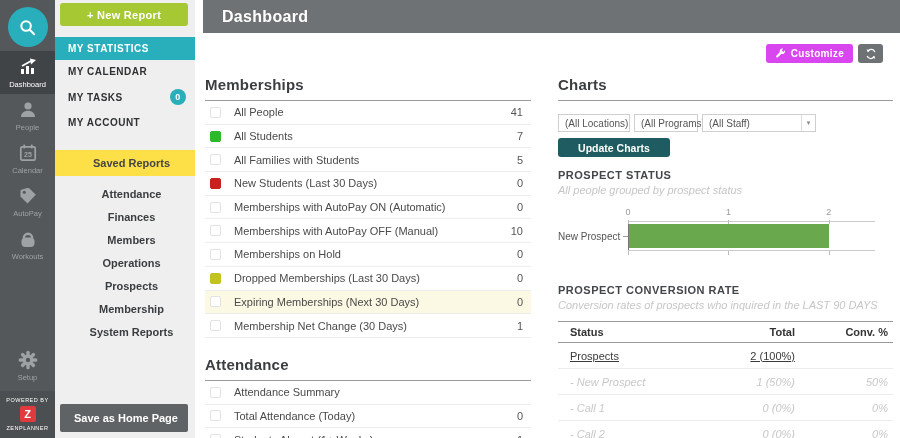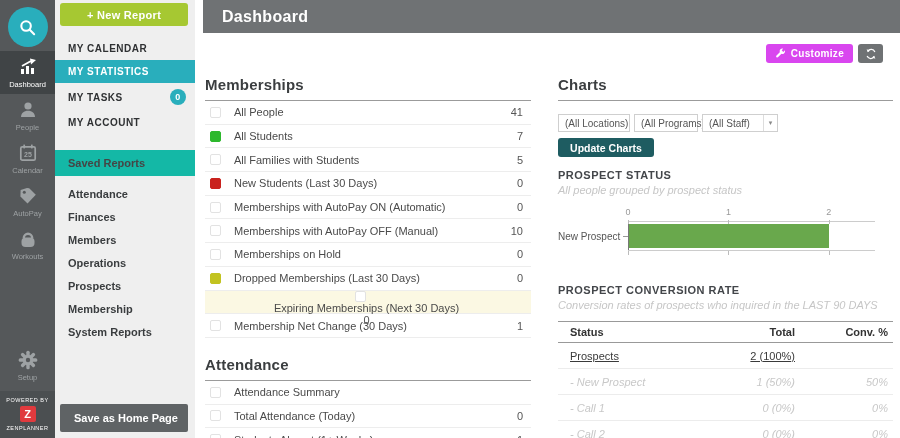--- a/index.html
+++ b/index.html
@@ -17,31 +17,31 @@
   .nav-item.active { background:#404446; color:#FFFFFF; }
   .nav-item svg { width:20px; height:20px; display:block; }
   .flex-spacer { flex:1; }
   .sb-footer { width:55px; background:#4B4F51; display:flex; flex-direction:column;
     align-items:center; gap:3px; padding:6px 0 7px; flex:none; }
   .pb-text { color:#fff; font-size:5.5px; letter-spacing:.5px; }
   .z-logo { width:16px; height:16px; background:#E03A3E; border-radius:2px; color:#fff;
     font-size:11px; font-weight:bold; display:flex; align-items:center; justify-content:center; }
 
   
-  .report-nav { position:absolute; left:55px; top:0; width:140px; height:438px; background:#EFEFEF; }
+  .report-nav { position:absolute; left:55px; top:0; width:140px; height:438px; background:#EFEFEF;text-align:center; }
   .new-report-btn { position:absolute; left:5px; top:3px; width:128px; height:23px;
     background:#A6C832; border-radius:3px; color:#fff; font-size:11px; font-weight:bold;
     display:flex; align-items:center; justify-content:center; letter-spacing:.3px; cursor:pointer; }
   .rn-menu { position:absolute; top:37px; left:0; right:0; }
   .rn-item { padding:6px 9px 6px 13px; font-size:10px; font-weight:bold; color:#2F3133;
     letter-spacing:.5px; cursor:pointer; display:flex; align-items:center; justify-content:space-between; }
   .rn-item.active { background:#29AEBC; color:#fff; }
   .badge { width:16px; height:16px; border-radius:50%; background:#29AEBC; color:#fff;
     font-size:9px; font-weight:bold; display:flex; align-items:center; justify-content:center; }
-  .saved-band { margin-top:16px; background:#14b8a6; padding:7px 0 7px 13px;
+  .saved-band { margin-top:16px; background:#fde047; padding:7px 0 7px 13px;
     font-size:11px; font-weight:bold; color:#454545; }
   .report-links { padding-top:6px; }
   .report-link { padding:5.5px 0 5.5px 13px; font-size:11px; font-weight:bold; color:#3A3D3F; cursor:pointer; }
   .save-home-btn { position:absolute; left:5px; bottom:6px; width:128px; height:28px;
     background:#5F6365; border-radius:2px; color:#fff; font-size:11px; font-weight:bold;
     display:flex; align-items:center; padding-left:14px; cursor:pointer; }
 
   
   .main { position:absolute; left:195px; top:0; right:0; bottom:0; background:#fff; }
   .main-header { position:absolute; left:8px; top:0; right:0; height:33px; background:#6F7274;
@@ -58,32 +58,32 @@
   .col-right { position:absolute; left:363px; top:76px; width:335px; }
 
   .section-title { font-size:15px; font-weight:bold; color:#3B3E40; letter-spacing:.2px;
     padding-bottom:7px; border-bottom:1px solid #9B9B9B; }
   .mrow { display:flex; align-items:center; height:23.7px; border-bottom:1px solid #EDEDED;
     padding:0 8px 0 5px; font-size:11px; color:#4A4A4A; cursor:pointer; }
   .cb { width:11px; height:11px; border:1px solid #E2E2E2; border-radius:2px; background:#fff;
     margin-right:13px; flex:none; cursor:pointer; }
   .mlabel { flex:1; }
   .mvalue { color:#555; }
-  .mrow.highlight { background:#FBF8E3;flex-direction:column; }
+  .mrow.highlight { background:#FBF8E3; }
   .attendance-block { margin-top:18px; }
 
   
   .filters { margin-top:13px; display:flex; gap:4px; }
   .select { height:18px; border:1px solid #CFCFCF; background:#fff; display:flex;
     align-items:stretch; font-size:10px; color:#555; cursor:pointer; }
   .select-label { padding:0 6px; display:flex; align-items:center; flex:1; white-space:nowrap; }
   .select-caret { width:14px; border-left:1px solid #DDDDDD; color:#888; font-size:7px;
     display:flex; align-items:center; justify-content:center; }
-  .w1 { width:72px; } .w2 { width:64px; } .w3 { width:76px; }
-  .update-btn { margin-top:6px; width:96px; height:19px; background:#1E5C61; border-radius:3px;
+  .w1 { width:72px; } .w2 { width:64px; } .w3 { width:114px; }
+  .update-btn { margin-top:6px; width:112px; height:19px; background:#1E5C61; border-radius:3px;
     color:#fff; font-size:10.5px; font-weight:bold; display:flex; align-items:center;
     justify-content:center; cursor:pointer; }
   .chart-title { margin-top:12px; font-size:11px; font-weight:bold; color:#43464A; letter-spacing:.5px; }
   .chart-sub { margin-top:3px; font-style:italic; font-size:11px; color:#C6C6C6; }
 
   .pchart { margin-top:25px; }
   .axis { margin-left:70px; width:247px; position:relative; height:1px; background:#CCCCCC; }
   .axis .tick { position:absolute; top:-1px; width:1px; height:4px; background:#BBBBBB; }
   .axis .tick-label { position:absolute; top:-13px; left:0; transform:translateX(-50%);
     font-size:9px; color:#999; }
@@ -185,25 +185,25 @@
       <span class="pb-text">POWERED BY</span>
       <span class="z-logo">Z</span>
       <span class="pb-text">ZENPLANNER</span>
     </div>
   </div>
 
   <div class="report-nav">
     <div class="new-report-btn">+ New Report</div>
 
     <div class="rn-menu">
+      <div class="rn-item active">
+        <span>MY STATISTICS</span>
+      </div>
       <div class="rn-item">
         <span>MY CALENDAR</span>
-      </div>
-      <div class="rn-item active">
-        <span>MY STATISTICS</span>
       </div>
       <div class="rn-item">
         <span>MY TASKS</span>
         <span class="badge">0</span>
       </div>
       <div class="rn-item">
         <span>MY ACCOUNT</span>
       </div>
 
       <div class="saved-band">Saved Reports</div>

